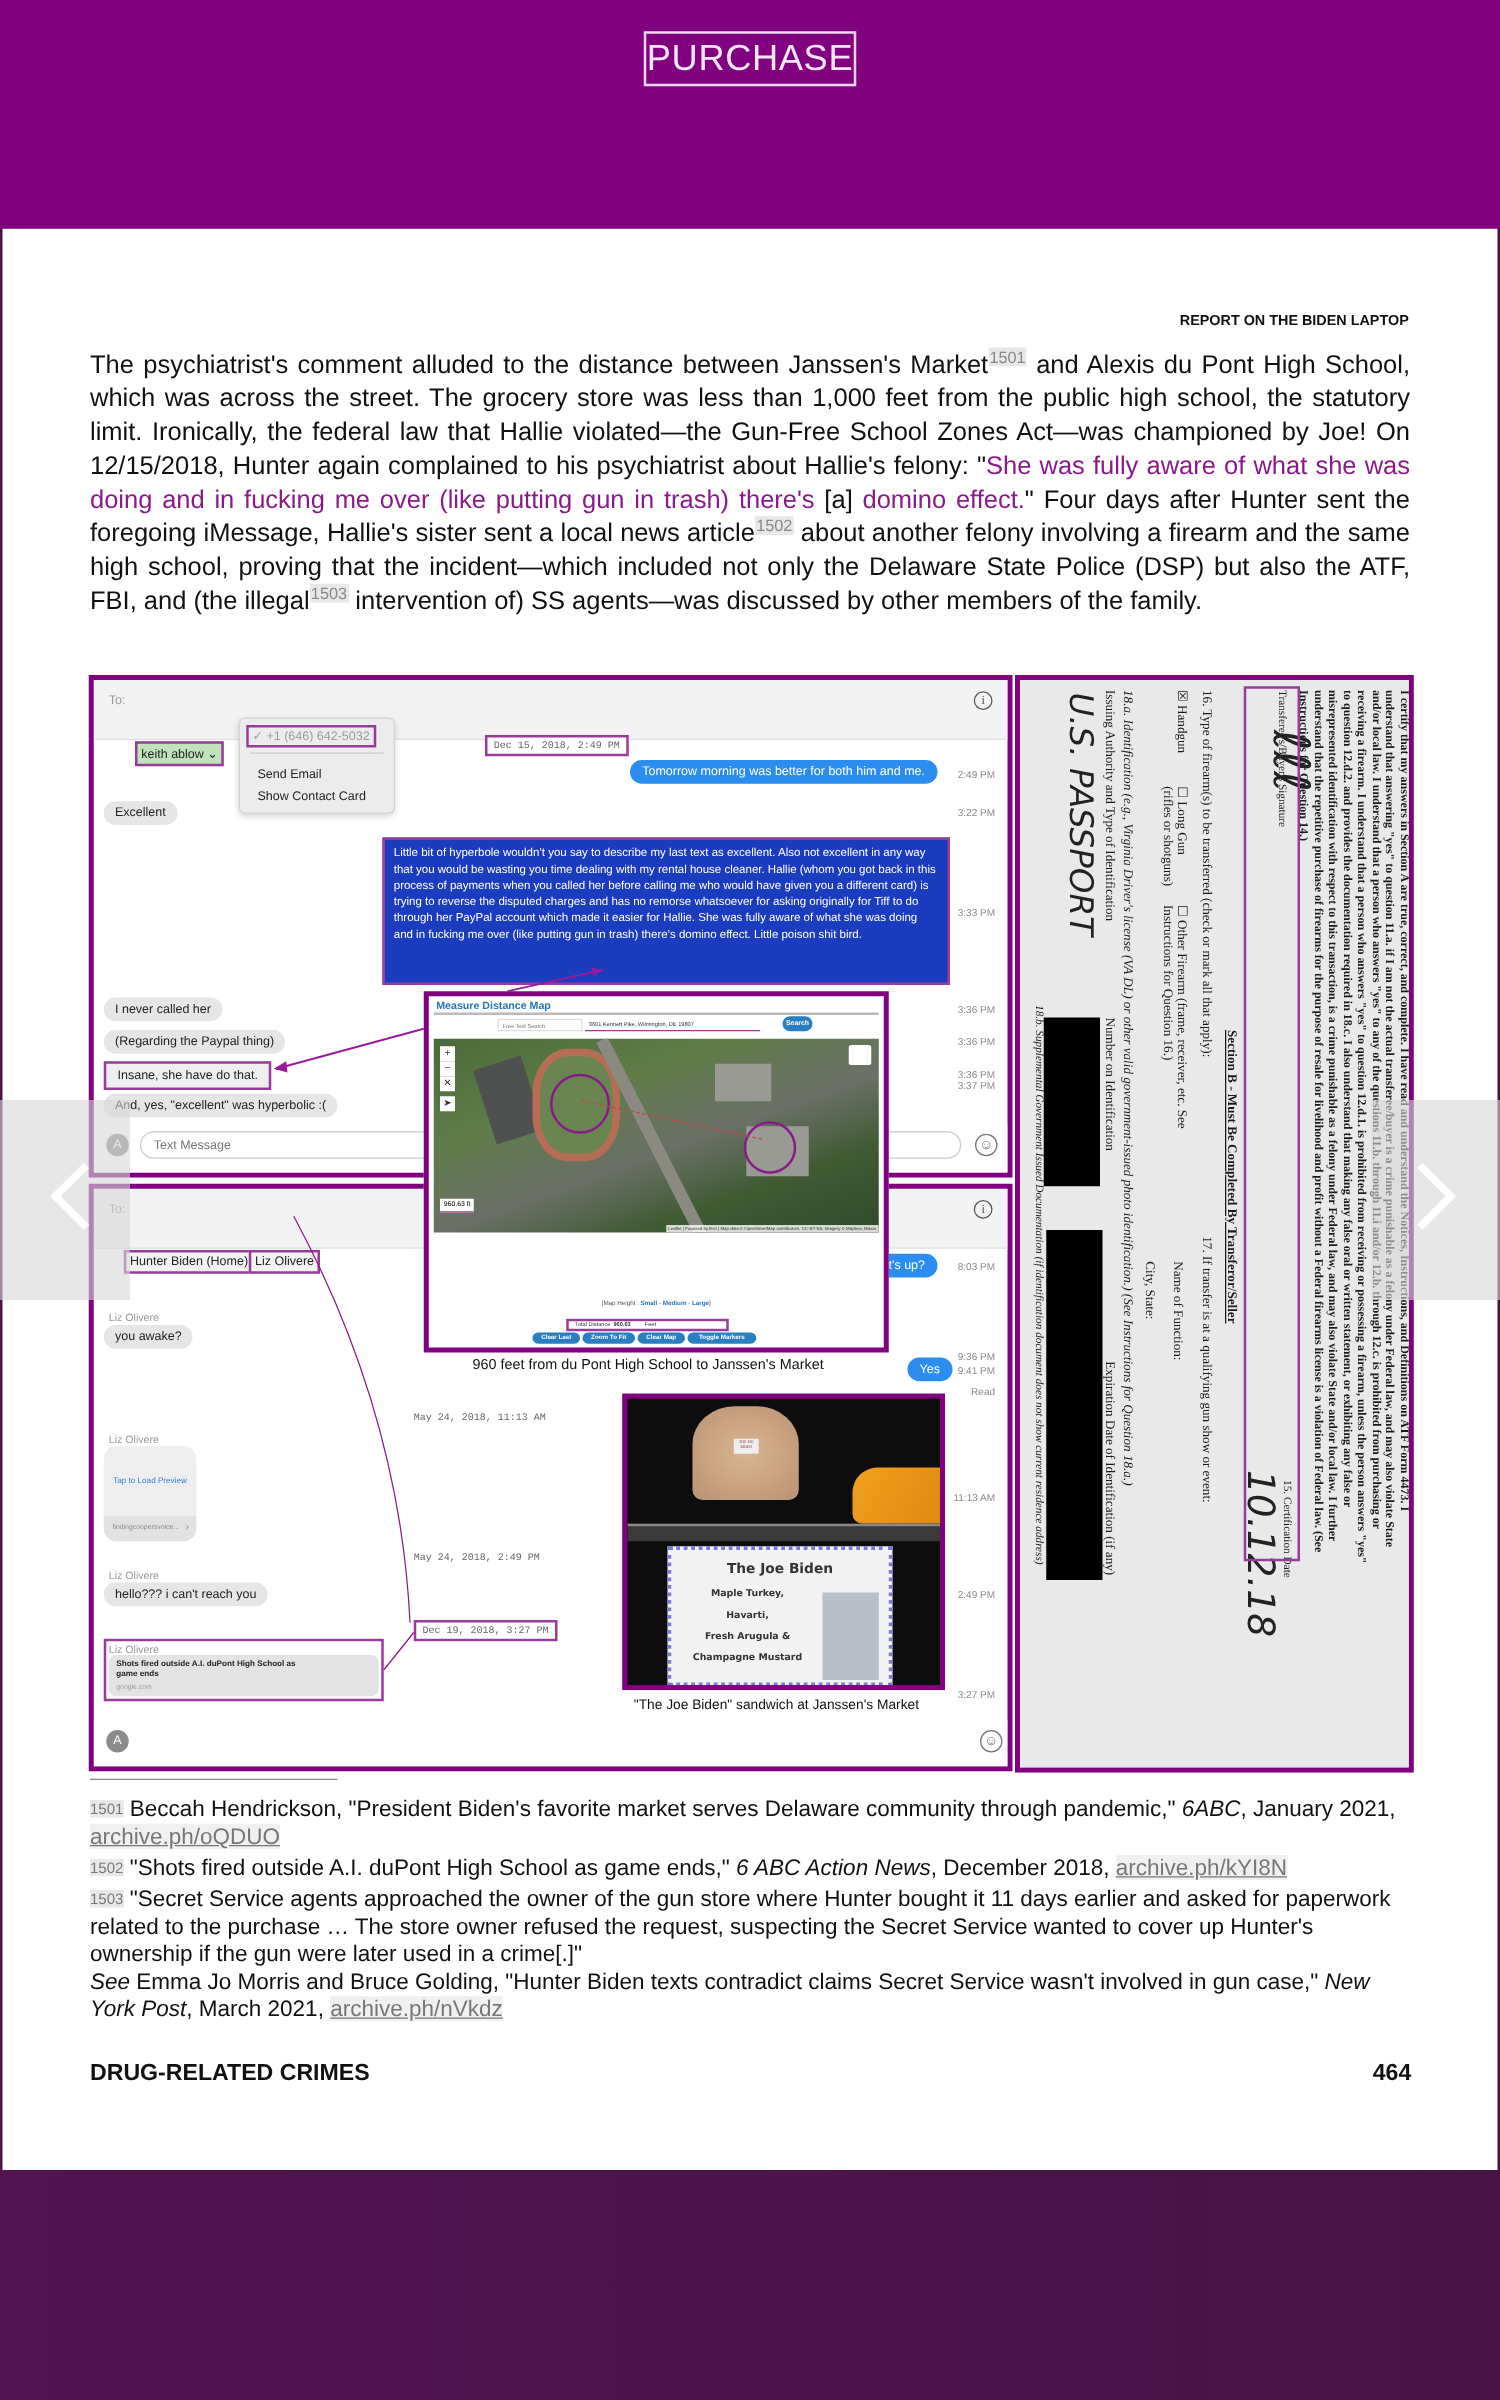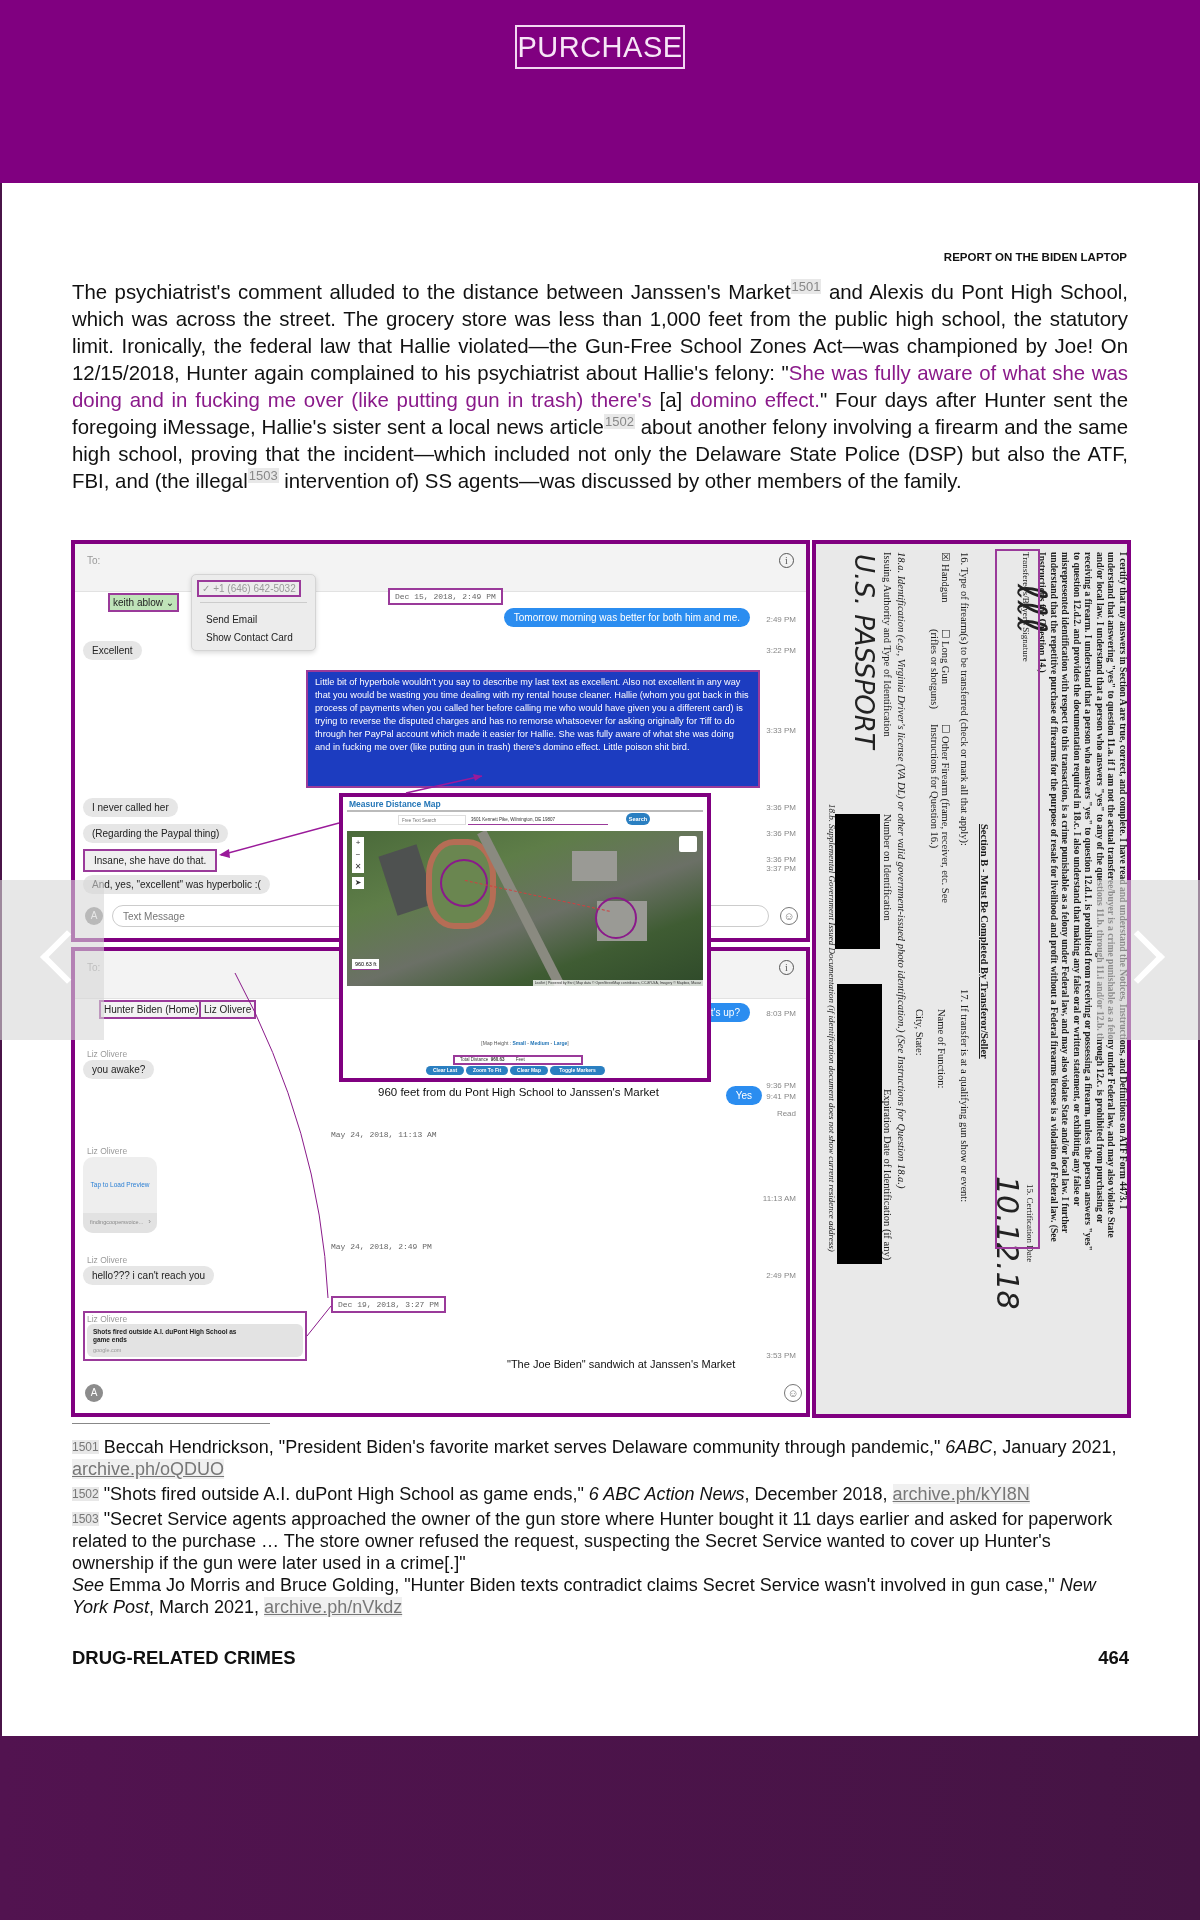--- a/index.html
+++ b/index.html
@@ -191,22 +191,37 @@
       <span class="time" style="top:320px">2:49 PM</span>
 
       <span class="date-box" style="left:256px; top:345px;">Dec 19, 2018, 3:27 PM</span>
       <div style="position:absolute; left:8px; top:360px; width:224px; height:50px; border:2px solid #9a3a9a;">
         <span class="sender" style="left:2px; top:1px;">Liz Olivere</span>
         <div style="position:absolute; left:2px; top:11px; right:2px; bottom:2px; background:#e3e3e3; border-radius:6px;">
           <span style="position:absolute; left:6px; top:4px; width:150px; font-size:6.5px; font-weight:bold; color:#222; line-height:8px;">Shots fired outside A.I. duPont High School as game ends</span>
           <span style="position:absolute; left:6px; top:23px; font-size:5.5px; color:#999;">google.com</span>
         </div>
       </div>
-      <span class="time" style="top:400px">3:53 PM</span>
-
+      <span class="time" style="top:400px">3:27 PM</span>
+
+      <div class="photo">
+        <div class="sandwich">
+          <span class="sandwich-label">THE JOE BIDEN</span>
+        </div>
+        <div class="juice"></div>
+        <div class="shelf"></div>
+        <div class="sign">
+          <span class="sign-title">The Joe Biden</span>
+          <span class="sign-line" style="top:30px">Maple Turkey,</span>
+          <span class="sign-line" style="top:47px">Havarti,</span>
+          <span class="sign-line" style="top:64px">Fresh Arugula &amp;</span>
+          <span class="sign-line" style="top:81px">Champagne Mustard</span>
+          <div class="sign-art"></div>
+        </div>
+      </div>
       <span class="photo-caption">"The Joe Biden" sandwich at Janssen's Market</span>
 
       <div class="compose" style="top:425px">
         <span class="app-icon" style="top:8px">A</span>
         <span class="emoji-icon" style="top:8px; right:4px;">☺</span>
       </div>
 
       <svg style="position:absolute; left:0; top:0; width:739px; height:470px; pointer-events:none;">
         <path d="M 160 22 Q 245 180 253 347" stroke="#8a1a8a" stroke-width="1" fill="none"></path>
         <path d="M 232 385 L 256 355" stroke="#8a1a8a" stroke-width="1" fill="none"></path>

